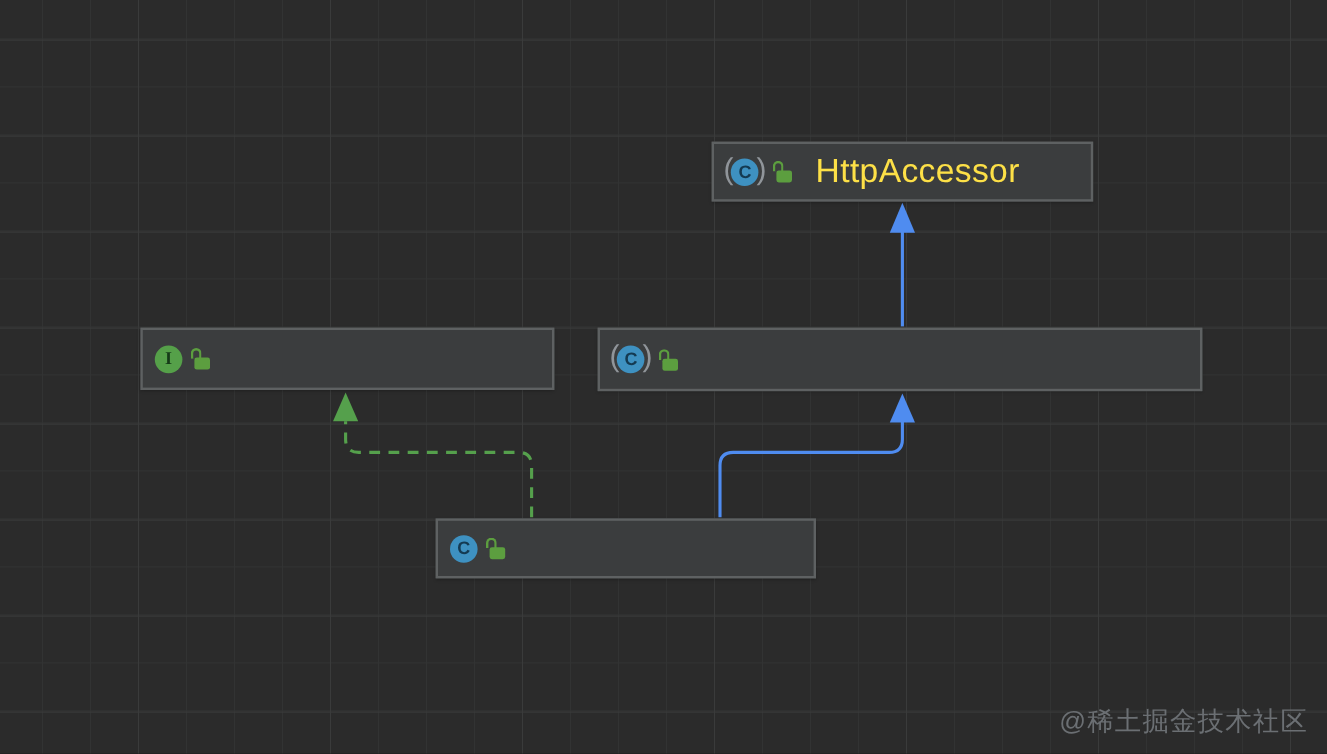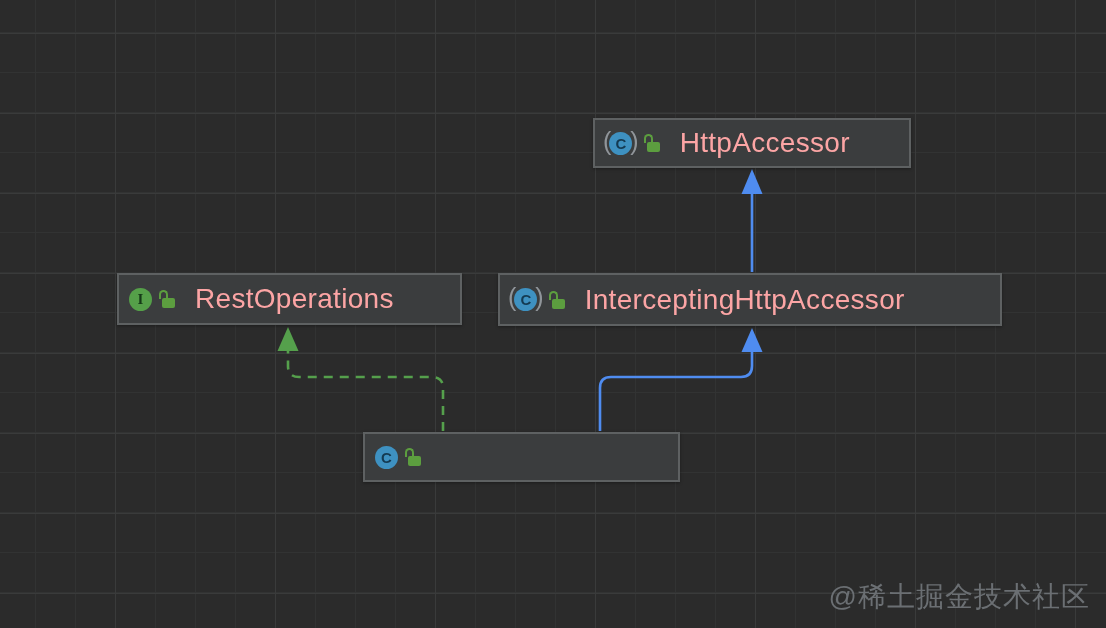--- a/index.html
+++ b/index.html
@@ -22,21 +22,21 @@
     position:absolute;
     display:flex;align-items:center;
     box-sizing:border-box;
     background:#3b3d3e;
     border:2px solid #5e6162;
     padding:0 10px;
     box-shadow:0 1px 3px rgba(0,0,0,.35);
     cursor:default;
   }
   .node .label{
-    color:#fca5a5;
+    color:#fde047;
     font-size:28px;
     letter-spacing:.3px;
     white-space:nowrap;
     margin-left:20px;
   }
   .kind-icon{display:flex;align-items:center;flex:0 0 auto;}
   .circle{
     width:23px;height:23px;border-radius:50%;
     display:flex;align-items:center;justify-content:center;
     font-size:15px;font-weight:bold;flex:0 0 auto;
@@ -49,21 +49,21 @@
     content:"";position:absolute;left:0;top:0;width:9px;height:9px;
     box-sizing:border-box;border:2.5px solid #5c9e3f;border-bottom:none;
     border-radius:5px 5px 0 0;
   }
   .lock::after{ 
     content:"";position:absolute;left:3px;bottom:0;width:13px;height:10px;
     background:#5c9e3f;border-radius:2px;
   }
   .watermark{
     position:absolute;right:16px;bottom:12px;
-    color:#6b6f73;font-size:28px;letter-spacing:1px;
+    color:#6b6f73;font-size:22px;letter-spacing:1px;
     user-select:none;
   }
 </style>
 </head>
 <body>
 
 <div class="stage">
 
   <svg class="edges" viewBox="0 0 1106 628">
 
@@ -95,33 +95,31 @@
     <span class="label">HttpAccessor</span>
   </div>
 
   <div class="node" style="left:117px;top:273px;width:345px;height:52px;">
     <span class="kind-icon">
       <span class="circle green">
           <span>I</span>
         </span>
     </span>
     <span class="lock"></span>
-    <span class="label">RestOperations</span>
   </div>
 
   <div class="node" style="left:498px;top:273px;width:504px;height:53px;">
     <span class="kind-icon">
       <span class="paren">(</span>
       <span class="circle blue">
           <span>C</span>
         </span>
       <span class="paren">)</span>
     </span>
     <span class="lock"></span>
-    <span class="label">InterceptingHttpAccessor</span>
   </div>
 
   <div class="node" style="left:363px;top:432px;width:317px;height:50px;">
     <span class="kind-icon">
       <span class="circle blue">
           <span>C</span>
         </span>
     </span>
     <span class="lock"></span>
   </div>

